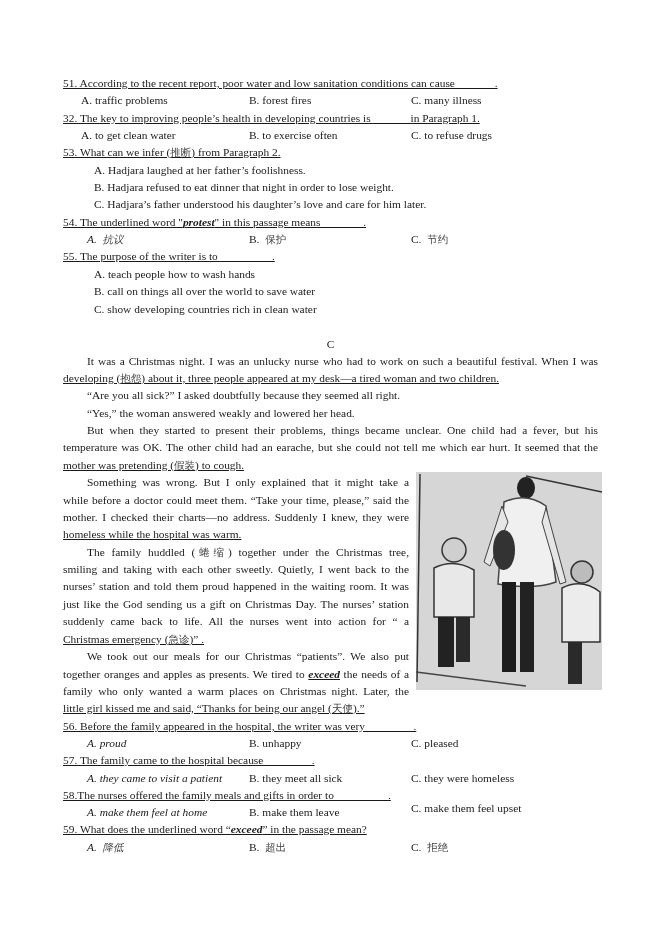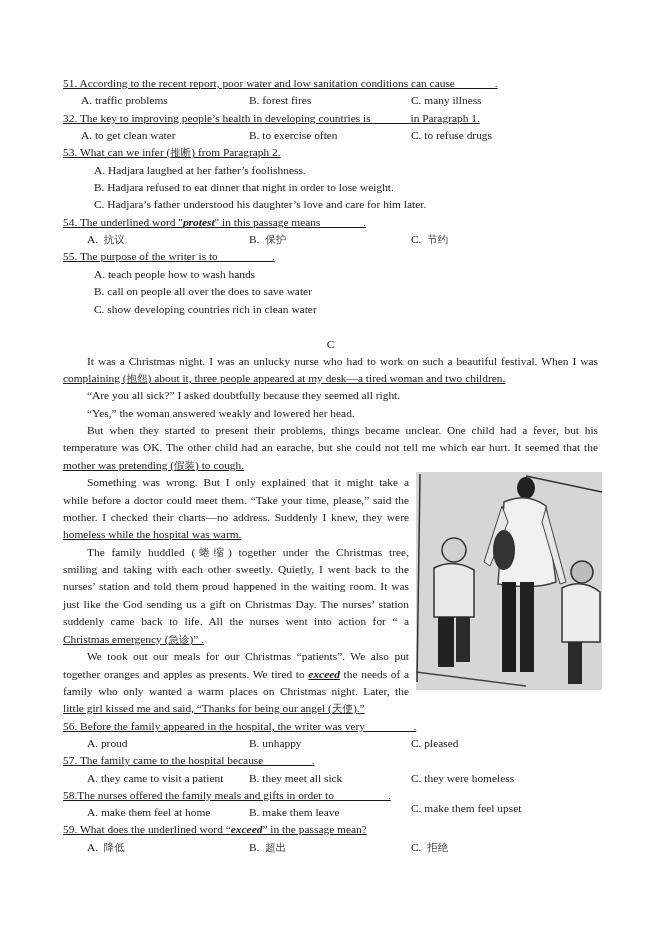--- a/index.html
+++ b/index.html
@@ -5,21 +5,21 @@
     html, body { margin: 0; padding: 0; }
     body {
       width: 658px; height: 931px; background: #ffffff; position: relative; overflow: hidden;
       font-family: "Liberation Serif", "DejaVu Serif", serif;
       color: #1a1a1a; font-size: 11.4px;
     }
     .ln { position: absolute; white-space: nowrap; line-height: 14px; }
     .q { left: 63px; text-decoration: underline; }
     .opt { left: 81px; margin-left: 13px; }
     .optA { left: 81px; }
-    .optA2 { left: 87px; }
+    .optA2 { left: 87px; font-style: italic; }
     .optB { left: 249px; }
     .optC { left: 411px; }
     .just { text-align: justify; text-align-last: justify; white-space: normal; }
     .full { left: 63px; width: 535px; }
     .narrow { left: 63px; width: 346px; }
     .indent { text-indent: 24px; }
     .center { left: 63px; width: 535px; text-align: center; }
     .bi { font-weight: bold; font-style: italic; }
     .ui { font-weight: bold; font-style: italic; text-decoration: underline; }
     .it { font-style: italic; font-weight: bold; }
@@ -48,27 +48,27 @@
 <div class="ln opt" style="top:180px">B. Hadjara refused to eat dinner that night in order to lose weight.</div>
 <div class="ln opt" style="top:197px">C. Hadjara’s father understood his daughter’s love and care for him later.</div>
 
 <div class="ln q" style="top:215px"><span>54. The underlined word "</span><span class="bi">protest</span><span>" in this passage means _______.</span></div>
 <div class="ln optA2" style="top:232px"><span>A.</span>&nbsp;&nbsp;<span class="cjk">抗议</span></div>
 <div class="ln optB" style="top:232px"><span>B.</span>&nbsp;&nbsp;<span class="cjk">保护</span></div>
 <div class="ln optC" style="top:232px"><span>C.</span>&nbsp;&nbsp;<span class="cjk">节约</span></div>
 
 <div class="ln q" style="top:249px">55. The purpose of the writer is to _________.</div>
 <div class="ln opt" style="top:267px">A. teach people how to wash hands</div>
-<div class="ln opt" style="top:284px">B. call on people all over the does to save water</div>
+<div class="ln opt" style="top:284px">B. call on things all over the world to save water</div>
 <div class="ln opt" style="top:302px">C. show developing countries rich in clean water</div>
 
 <div class="ln center" style="top:337px">C</div>
 
 <div class="ln just full indent" style="top:354px">It was a Christmas night. I was an unlucky nurse who had to work on such a beautiful festival. When I was</div>
-<div class="ln q" style="top:371px"><span>complaining (</span><span class="cjk">抱怨</span><span>) about it, three people appeared at my desk—a tired woman and two children.</span></div>
+<div class="ln q" style="top:371px"><span>developing (</span><span class="cjk">抱怨</span><span>) about it, three people appeared at my desk—a tired woman and two children.</span></div>
 <div class="ln" style="top:388px;left:87px">“Are you all sick?” I asked doubtfully because they seemed all right.</div>
 <div class="ln" style="top:406px;left:87px">“Yes,” the woman answered weakly and lowered her head.</div>
 <div class="ln just full indent" style="top:423px">But when they started to present their problems, things became unclear. One child had a fever, but his</div>
 <div class="ln just full" style="top:440px">temperature was OK. The other child had an earache, but she could not tell me which ear hurt. It seemed that the</div>
 <div class="ln q" style="top:458px"><span>mother was pretending (</span><span class="cjk">假装</span><span>) to cough.</span></div>
 
 <div class="ln just narrow indent" style="top:475px">Something was wrong. But I only explained that it might take a</div>
 <div class="ln just narrow" style="top:493px">while before a doctor could meet them. “Take your time, please,” said the</div>
 <div class="ln just narrow" style="top:510px">mother. I checked their charts—no address. Suddenly I knew, they were</div>
 <div class="ln q" style="top:527px">homeless while the hospital was warm.</div>

